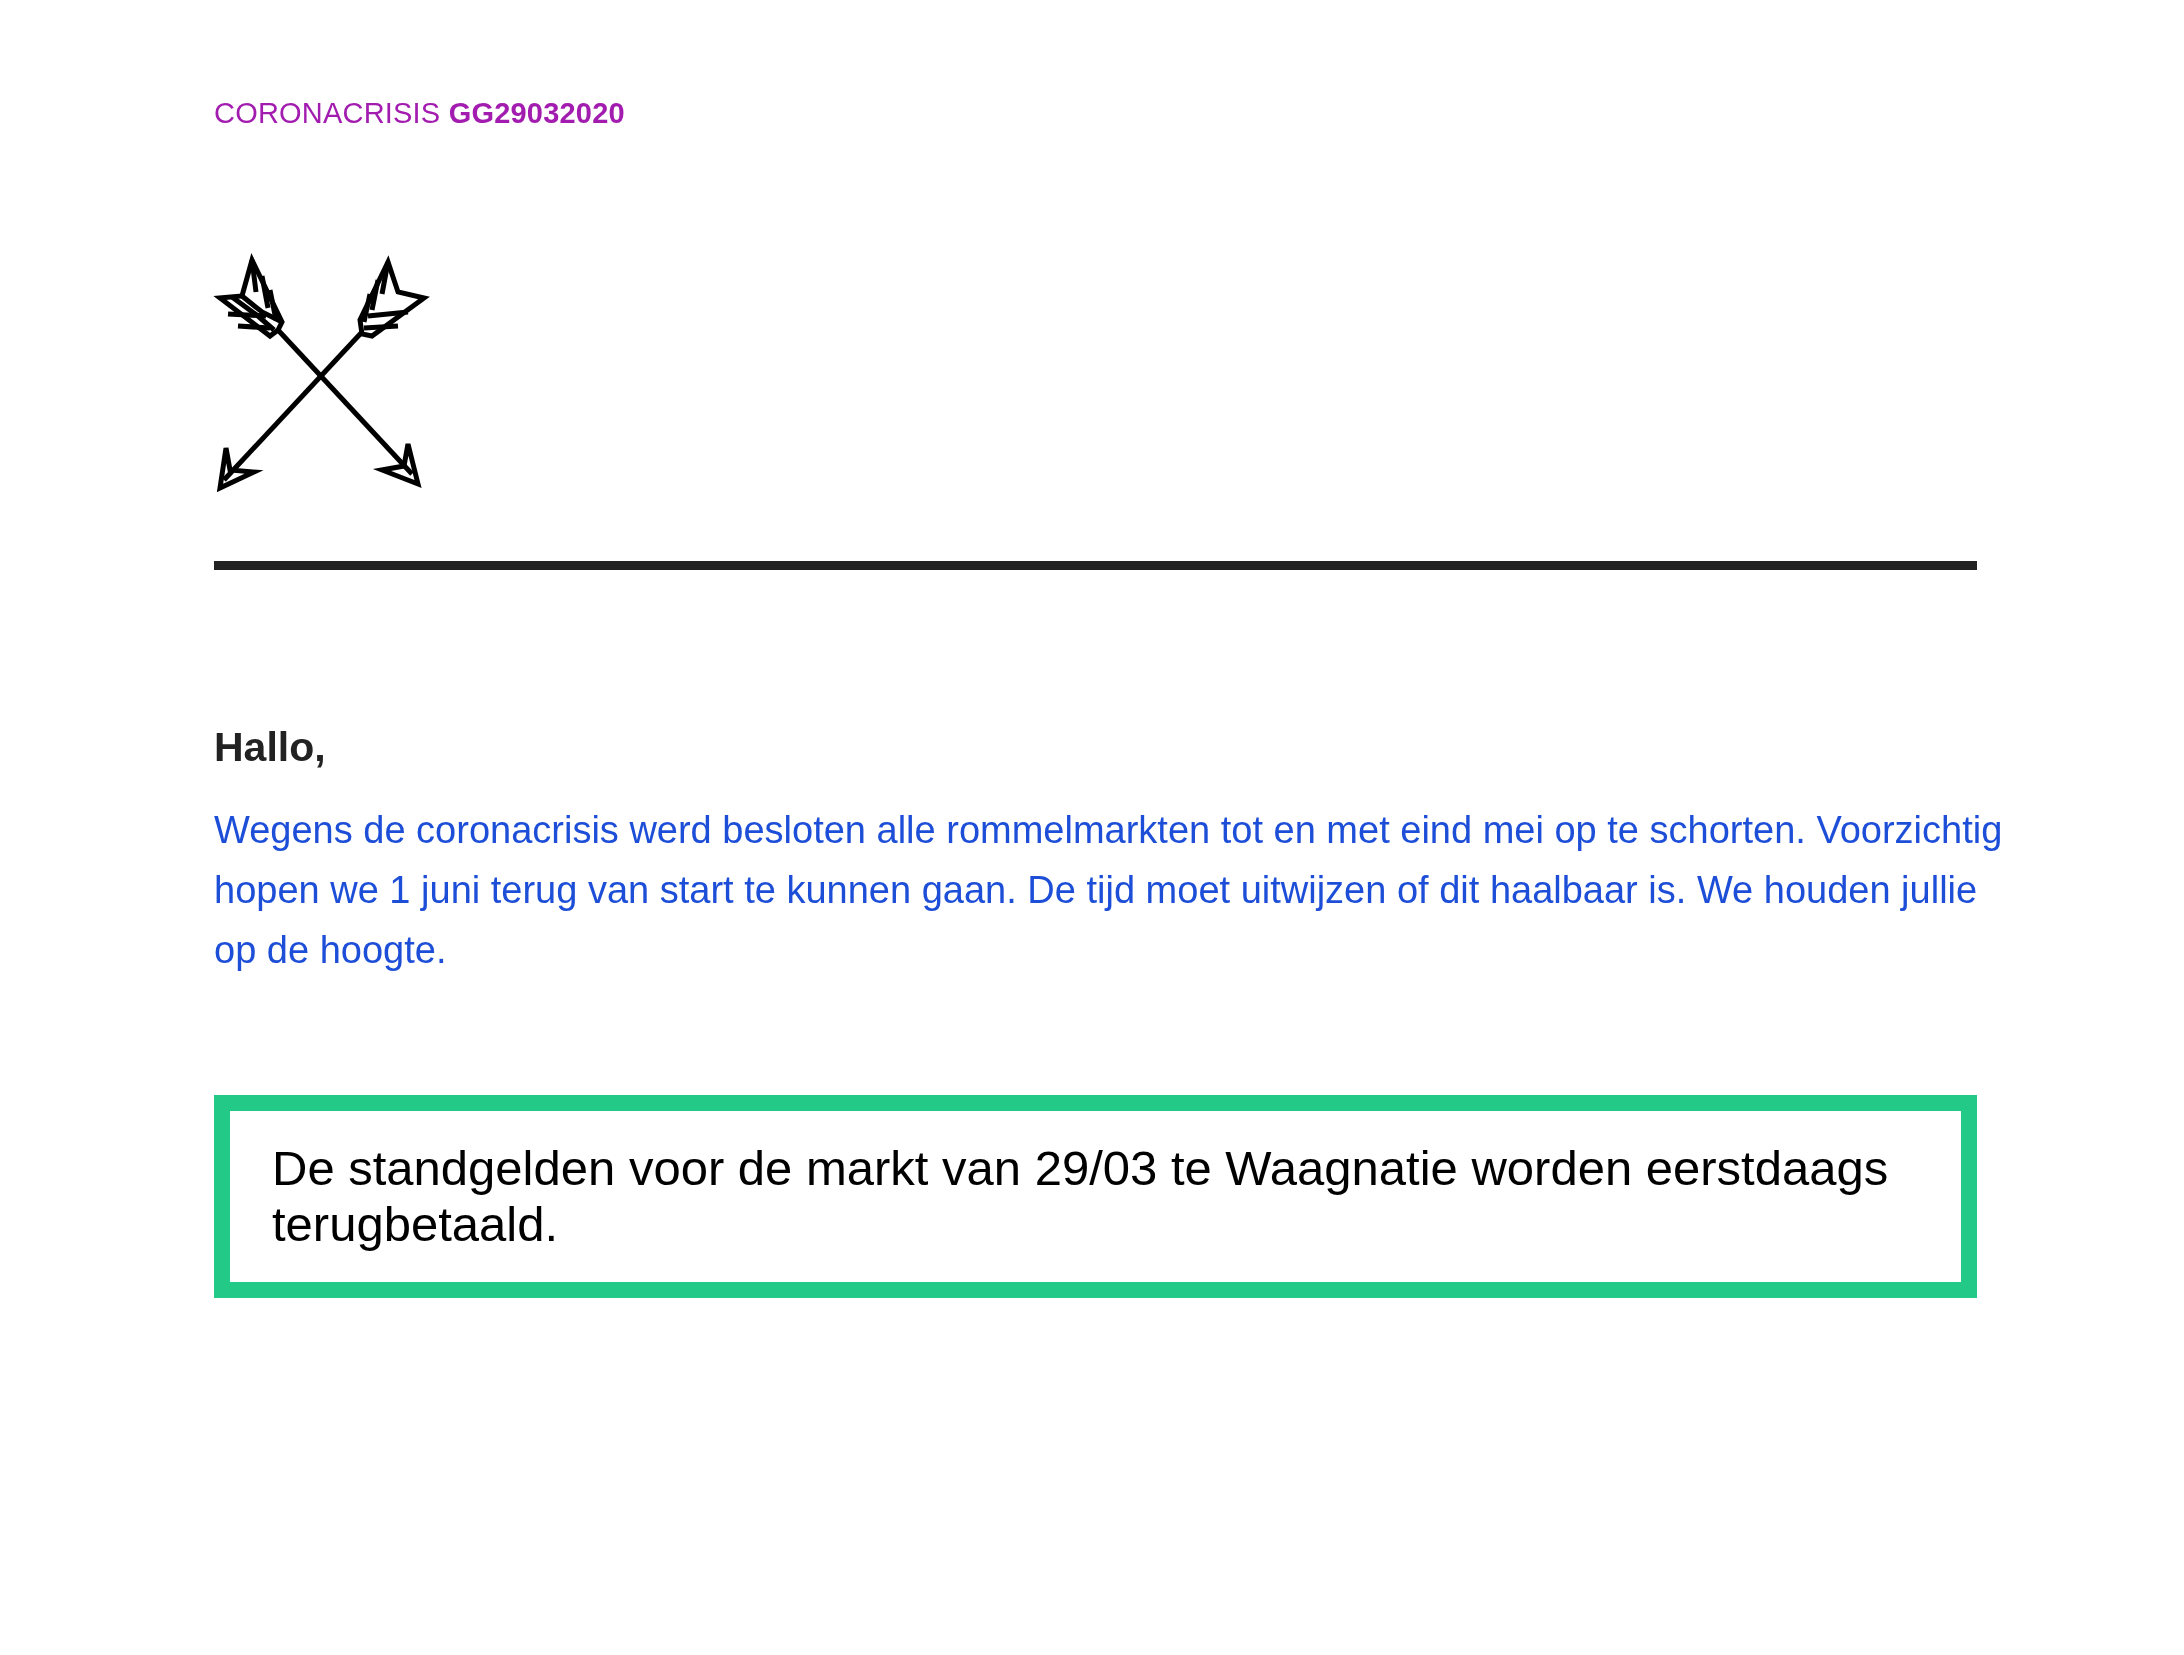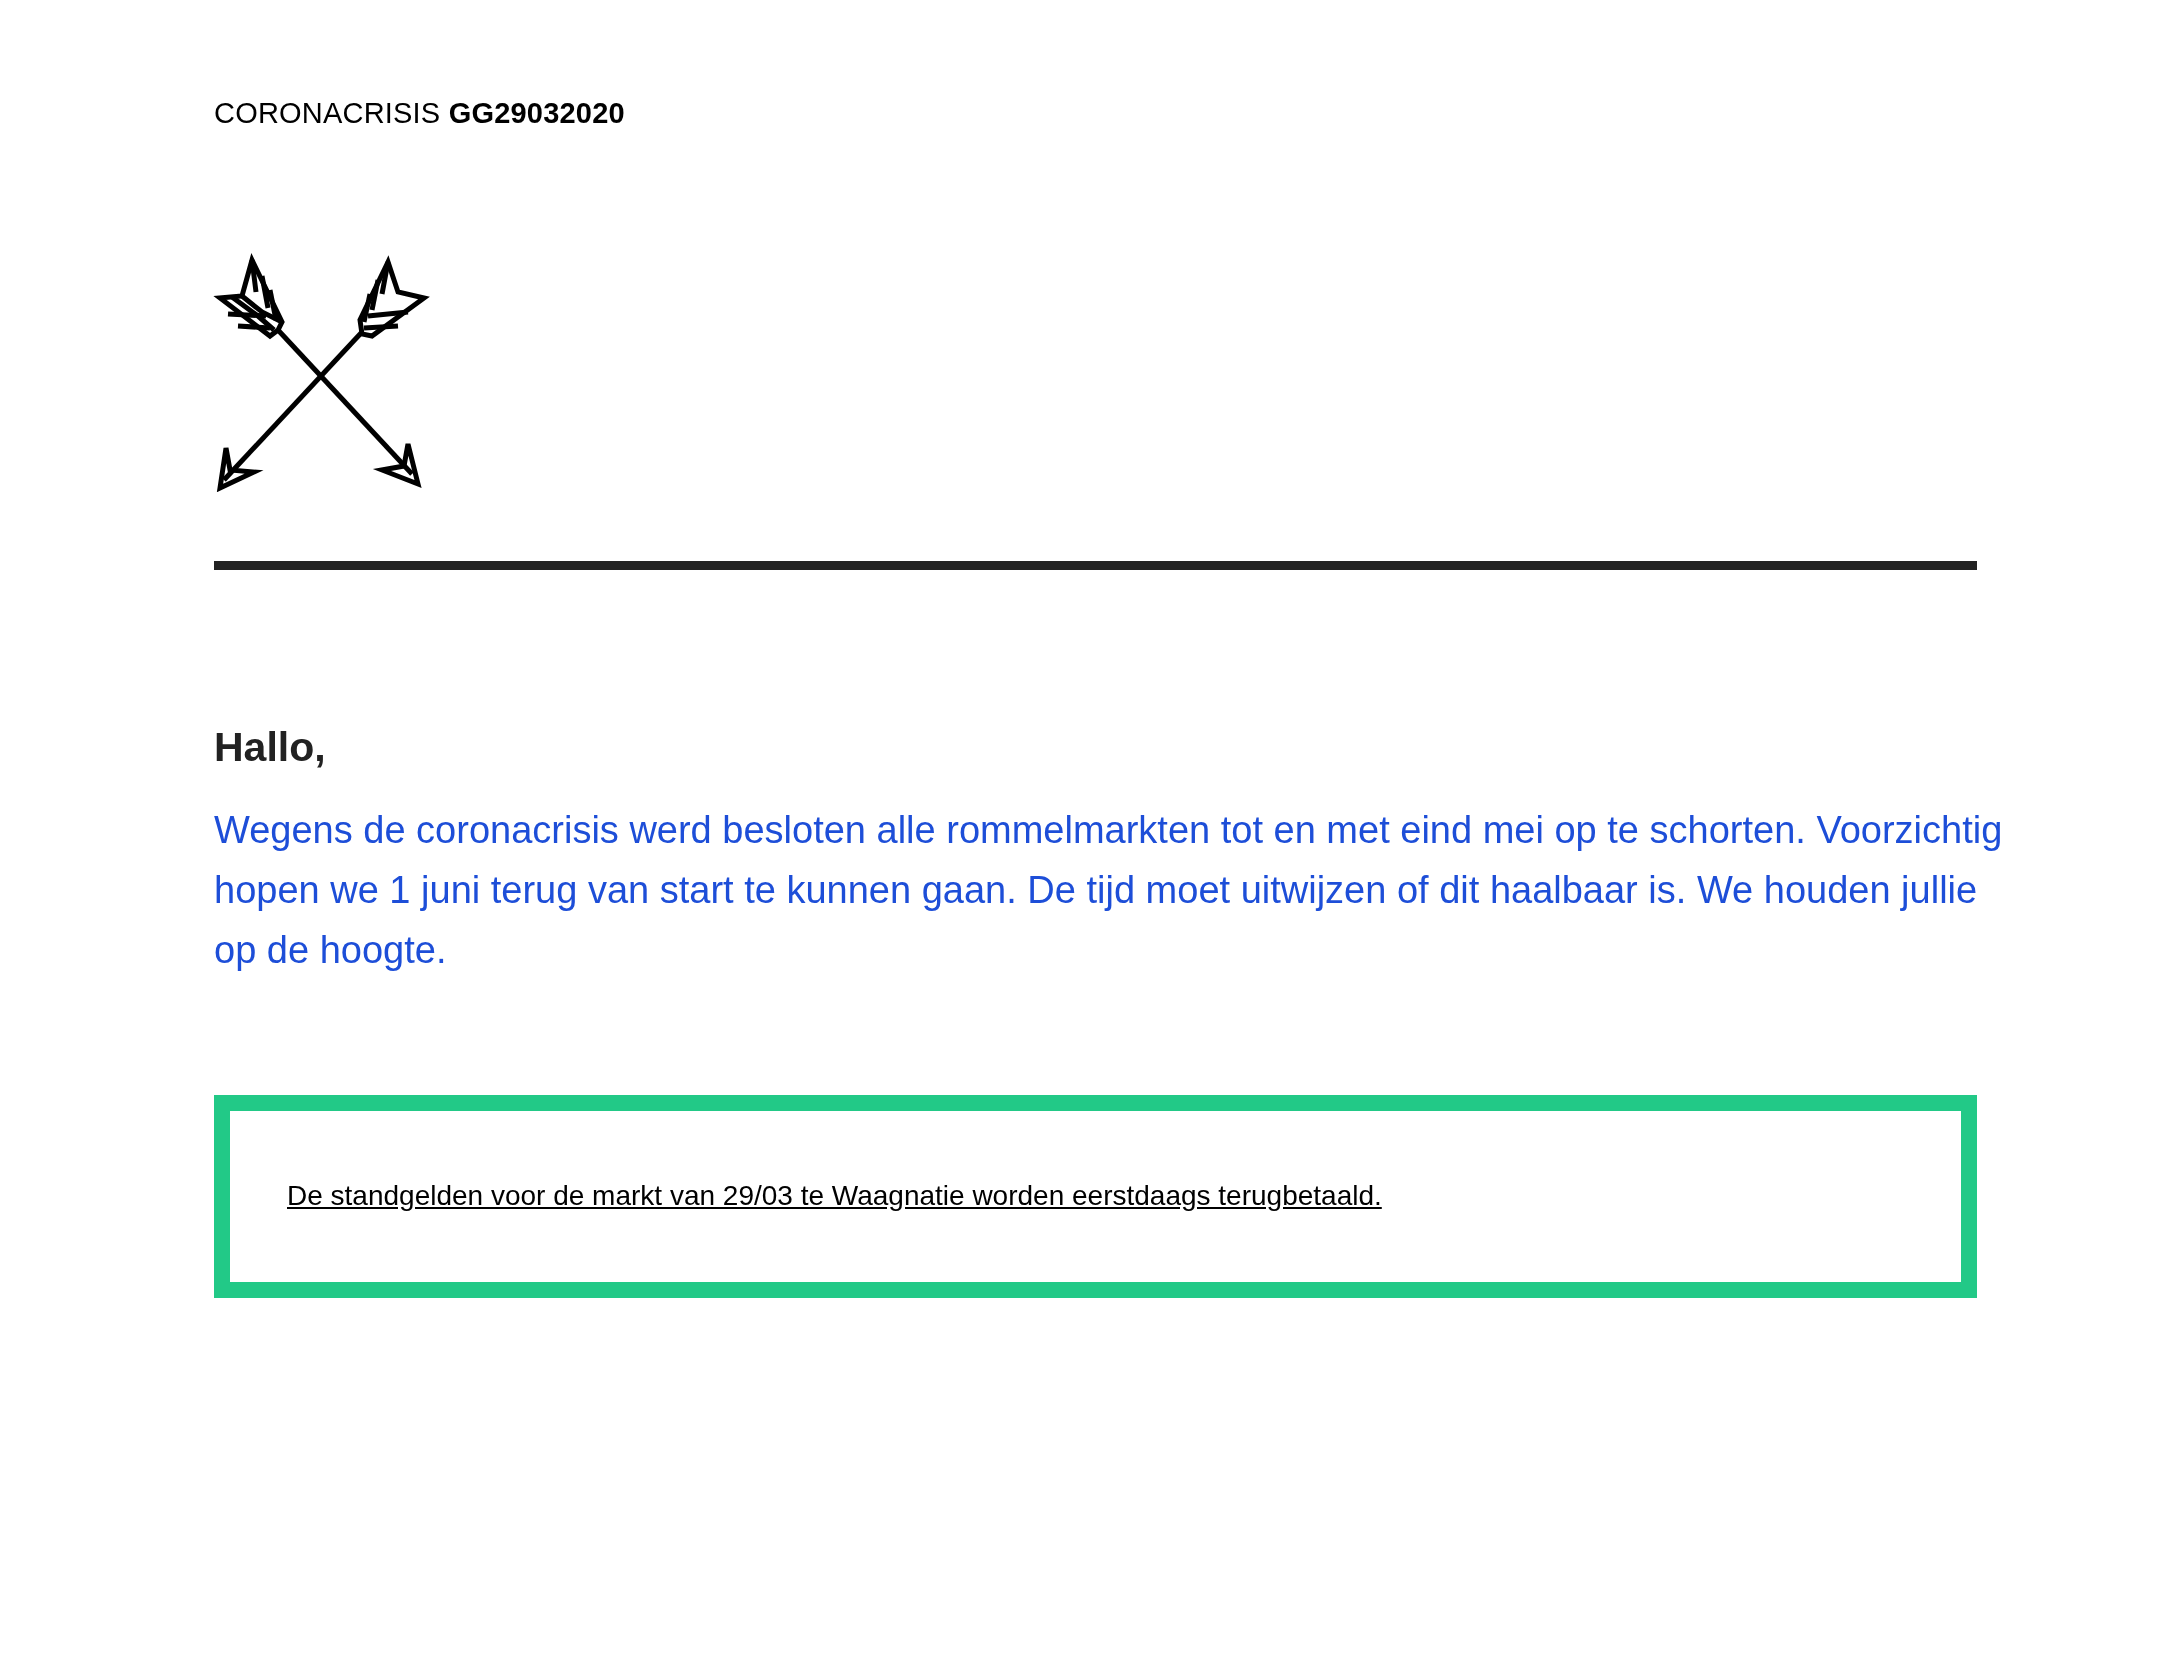--- a/index.html
+++ b/index.html
@@ -3,21 +3,21 @@
 <meta charset="utf-8">
 <style>
   html, body { margin: 0; padding: 0; background: #ffffff; }
   body {
     width: 2184px; height: 1655px; position: relative; overflow: hidden;
     font-family: "Liberation Sans", "DejaVu Sans", sans-serif;
     color: #222222;
   }
   .header-line {
     position: absolute; left: 214px; top: 97px;
-    font-size: 29px; color: #000000; letter-spacing: 0.2px;
+    font-size: 29px; color: #a21caf; letter-spacing: 0.2px;
   }
   .header-line .code { font-weight: bold; }
   .logo { position: absolute; left: 212px; top: 252px; width: 218px; height: 240px; }
   .rule {
     position: absolute; left: 214px; top: 561px; width: 1763px; height: 9px;
     background: #222222;
   }
   .greeting {
     position: absolute; left: 214px; top: 724px;
     font-size: 41px; font-weight: bold; color: #222;
@@ -25,21 +25,21 @@
   .body-text {
     position: absolute; left: 214px; top: 800px; width: 1790px;
     font-size: 38px; line-height: 60px; color: #1d4ed8;
   }
   .notice-box {
     position: absolute; left: 214px; top: 1095px; width: 1763px; height: 203px;
     box-sizing: border-box; border: 16px solid #22c987; background: #fff;
     display: flex; align-items: center;
   }
   .notice-text {
-    margin-left: 57px; font-size: 28px; color: #000; position: relative; top: -1px; text-decoration: underline;
+    margin-left: 42px; font-size: 49px; color: #000; position: relative; top: -1px;
   }
   .signoff {
     position: absolute; left: 214px; top: 1418px;
     font-size: 39.5px; line-height: 60px; color: #222;
   }
   .signoff .sig { font-weight: bold; }
 </style>
 </head>
 <body>
 

